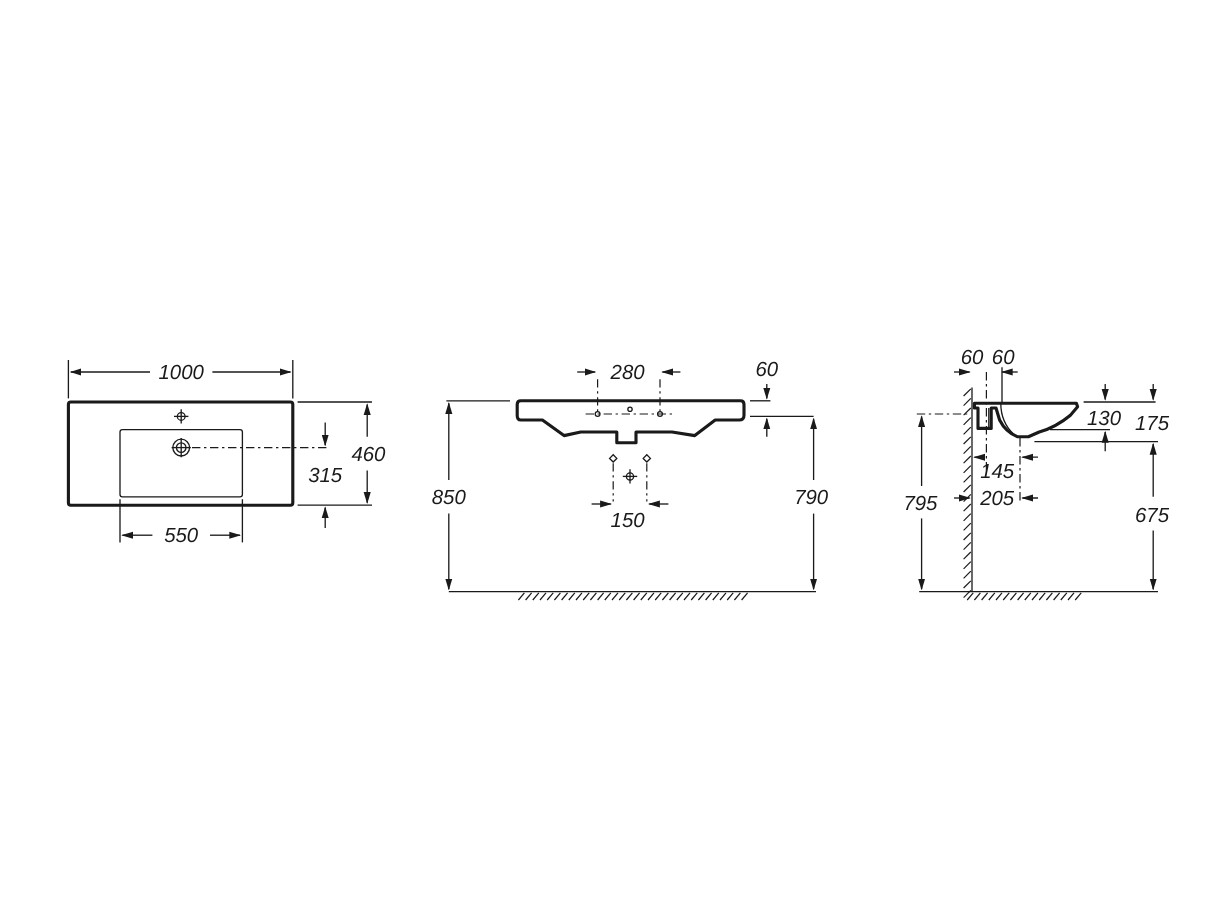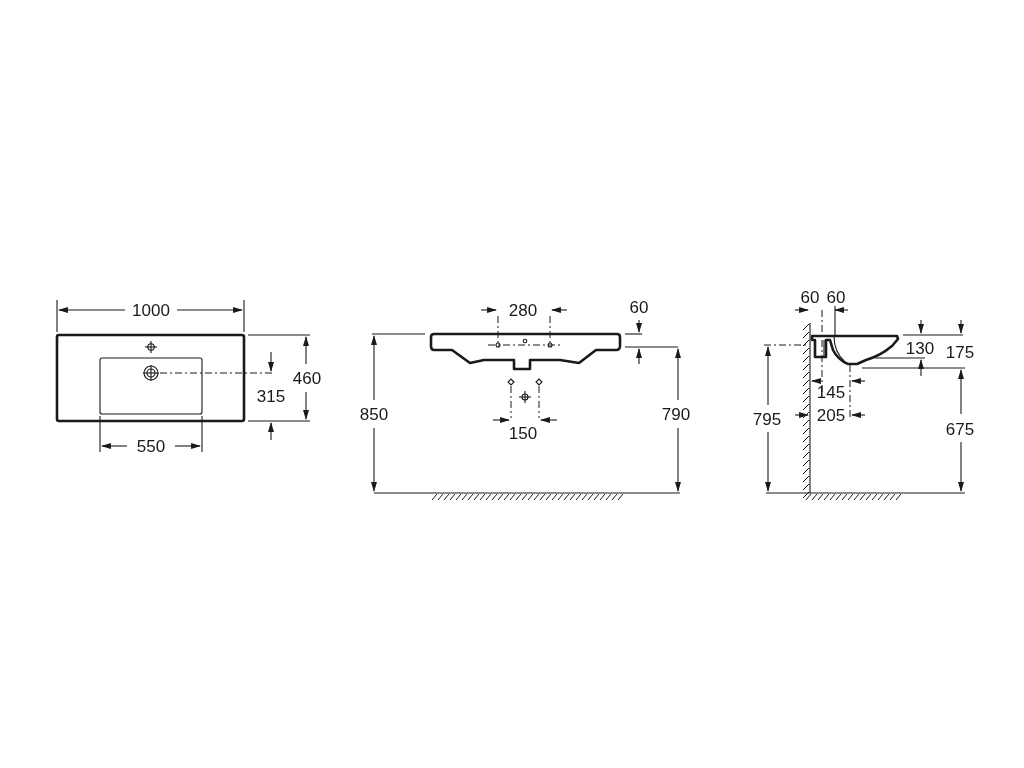--- a/index.html
+++ b/index.html
@@ -1,17 +1,17 @@
 <!DOCTYPE html>
 <html><head>
 <meta charset="utf-8">
 <style>
   html, body { margin: 0; padding: 0; background: #ffffff; }
   body { width: 1024px; height: 768px; overflow: hidden; position: relative; }
-  #stage { position: absolute; left: 0; top: 0; width: 1024px; height: 730px; }
+  #stage { position: absolute; left: 0; top: 0; width: 1024px; height: 730px; font-style: italic; }
   svg { position: absolute; left: 0; top: 0; }
   .ln { stroke: #1a1a1a; fill: none; }
   .thick { stroke-width: 2.6; stroke-linejoin: round; }
   .thin { stroke-width: 1.1; }
   .dash { stroke-dasharray: 7 3 2 3; stroke-width: 1; }
   .dim text { font-family: "Liberation Sans", sans-serif; font-size: 17px; fill: #1a1a1a; }
   .hatch { stroke: #1a1a1a; stroke-width: 1; }
 </style>
 </head>
 <body>

